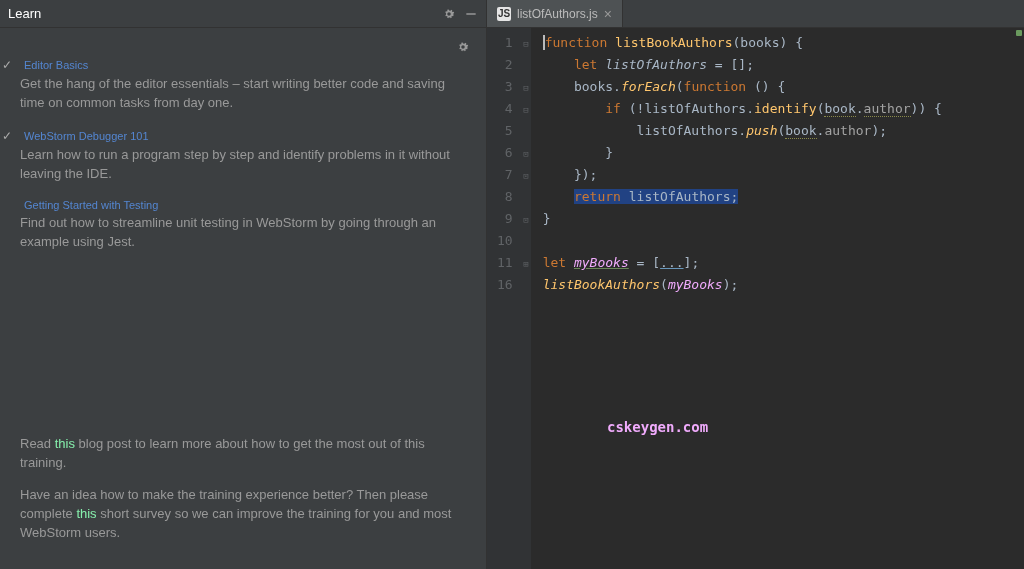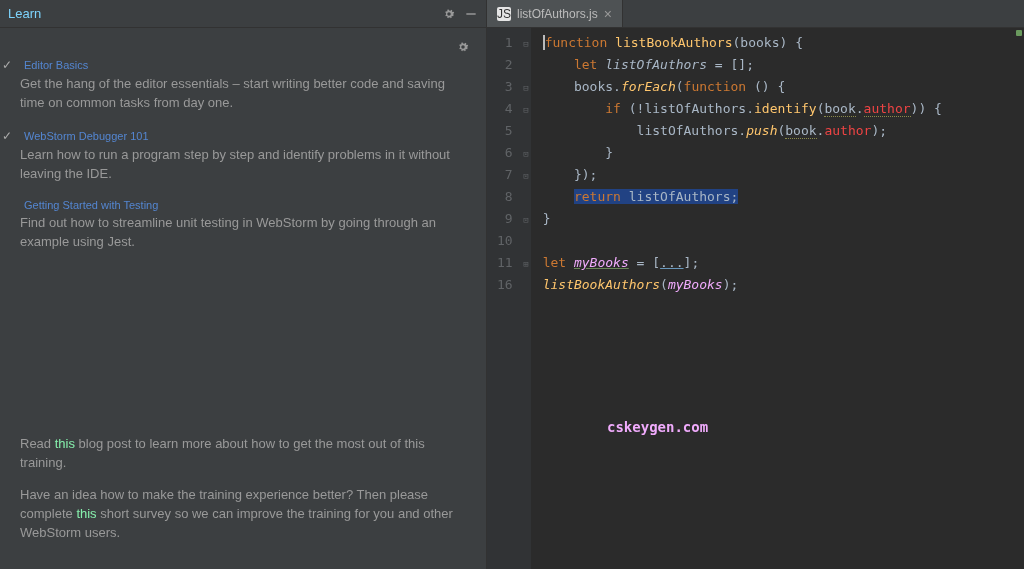--- a/index.html
+++ b/index.html
@@ -1,56 +1,56 @@
 <!DOCTYPE html>
 <html><head>
 <meta charset="utf-8">
 <style>
 *{margin:0;padding:0;box-sizing:border-box}
 body{font-family:-apple-system,BlinkMacSystemFont,"Segoe UI",sans-serif;background:#2b2b2b;color:#bbb;width:1024px;height:569px;overflow:hidden;display:flex}
 
 .panel-left{width:487px;background:#3c3f41;display:flex;flex-direction:column;border-right:1px solid #323232}
 
 .panel-header{display:flex;align-items:center;padding:4px 8px;background:#3c3f41;border-bottom:1px solid #323232;height:28px}
-.panel-header-title{color:#7dd3fc;font-size:13px;flex:1}
+.panel-header-title{color:#ffffff;font-size:13px;flex:1}
 .icon{display:inline-flex;align-items:center;justify-content:center;cursor:pointer;color:#999}
 
 .panel-body{padding:12px 16px 12px 20px;overflow-y:auto;flex:1;display:flex;flex-direction:column}
 .sub-gear{display:flex;justify-content:flex-end;padding:0 0 4px 0}
 
 .lesson{margin-bottom:16px}
 .lesson-title-row{display:flex;align-items:center;gap:8px;margin-bottom:3px}
 .check{color:#aaa;font-size:12px;width:14px;margin-left:-18px}
 .lesson-title{color:#5486d1;font-size:11px;cursor:pointer}
 .lesson-desc{color:#999;font-size:13px;line-height:1.45}
 
 .footer{margin-top:auto;padding-top:40px}
 .footer p{color:#999;font-size:13px;line-height:1.45;margin-bottom:14px}
 .footer .lnk{color:#86efac;cursor:pointer}
 
 .panel-right{flex:1;background:#2b2b2b;display:flex;flex-direction:column}
 
 .tabbar{display:flex;background:#3c3f41;height:28px;align-items:stretch;border-bottom:1px solid #323232}
 .tab{display:flex;align-items:center;gap:6px;padding:0 10px;background:#4e5254;border-right:1px solid #323232;font-size:12px;color:#bbb}
-.tab-icon{width:14px;height:14px;background:#e5e5e5;border-radius:2px;display:flex;align-items:center;justify-content:center;color:#333;font-size:12px;font-weight:normal}
+.tab-icon{width:14px;height:14px;background:#e5e5e5;border-radius:2px;display:flex;align-items:center;justify-content:center;color:#333;font-size:10px;font-weight:bold}
 .tab-close{color:#999;font-size:14px;cursor:pointer}
 
 .editor{flex:1;display:flex;font-family:Menlo,Consolas,monospace;font-size:13px;line-height:22px;position:relative}
 .gutter{background:#313335;color:#606366;text-align:right;padding:4px 18px 4px 10px;user-select:none;position:relative}
 .gutter .ln{height:22px}
 .gutter .fold{position:absolute;right:2px;color:#606366;font-size:9px}
 .code{padding:4px 0 16px 12px;flex:1}
 .code .cl{height:22px;white-space:pre}
 
 .kw{color:#cc7832}
 .fn{color:#ffc66d}
 .fn-ital{color:#ffc66d;font-style:italic}
 .id{color:#a9b7c6}
 .id-ital{color:#a9b7c6;font-style:italic}
-.prop{color:#ef4444}
+.prop{color:#a3a3a3}
 .prop-ital{color:#f0abfc;font-style:italic}
 .param{color:#a9b7c6}
 .punc{color:#a9b7c6}
 .caret{border-left:2px solid #bbb}
 .hl{background:#214283}
 .warn{border-bottom:1px dotted #8a8a4a}
 .green-u{text-decoration-line:underline;text-decoration-color:#6a8759}
 .num-ul{text-decoration-line:underline;text-decoration-color:#6897bb}
 
 .watermark{position:absolute;left:120px;top:388px;color:#f0abfc;font-size:14px;font-weight:700}
@@ -107,21 +107,21 @@
           </div>
           <div class="lesson-desc">Find out how to streamline unit testing in WebStorm by going through an example using Jest.</div>
         </div>
       </div>
 
     <div class="footer">
       <p>
         <span>Read </span><span class="lnk">this</span><span> blog post to learn more about how to get the most out of this training.</span>
       </p>
       <p>
-        <span>Have an idea how to make the training experience better? Then please complete </span><span class="lnk">this</span><span> short survey so we can improve the training for you and other WebStorm users.</span>
+        <span>Have an idea how to make the training experience better? Then please complete </span><span class="lnk">this</span><span> short survey so we can improve the training for you and most WebStorm users.</span>
       </p>
     </div>
   </div>
 </div>
 
 <div class="panel-right">
   <div class="tabbar">
     <div class="tab">
       <span class="tab-icon">JS</span>
       <span>listOfAuthors.js</span>

